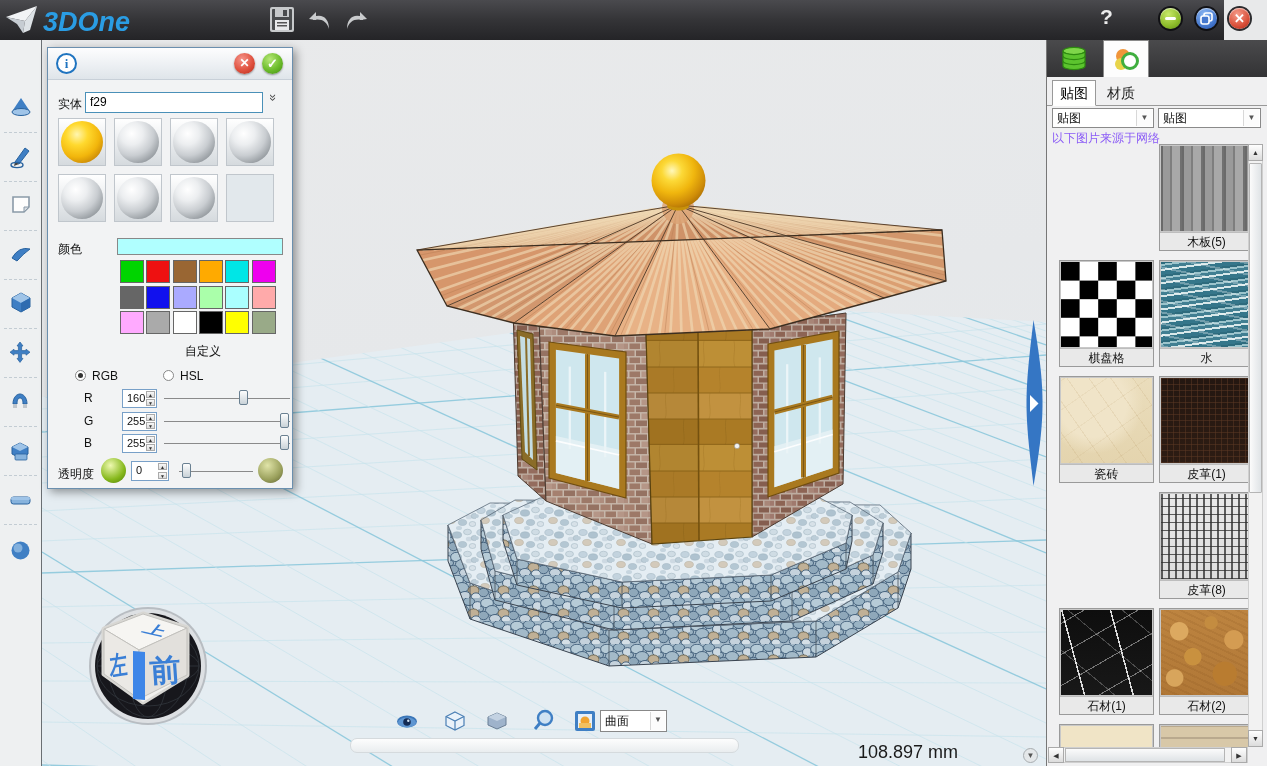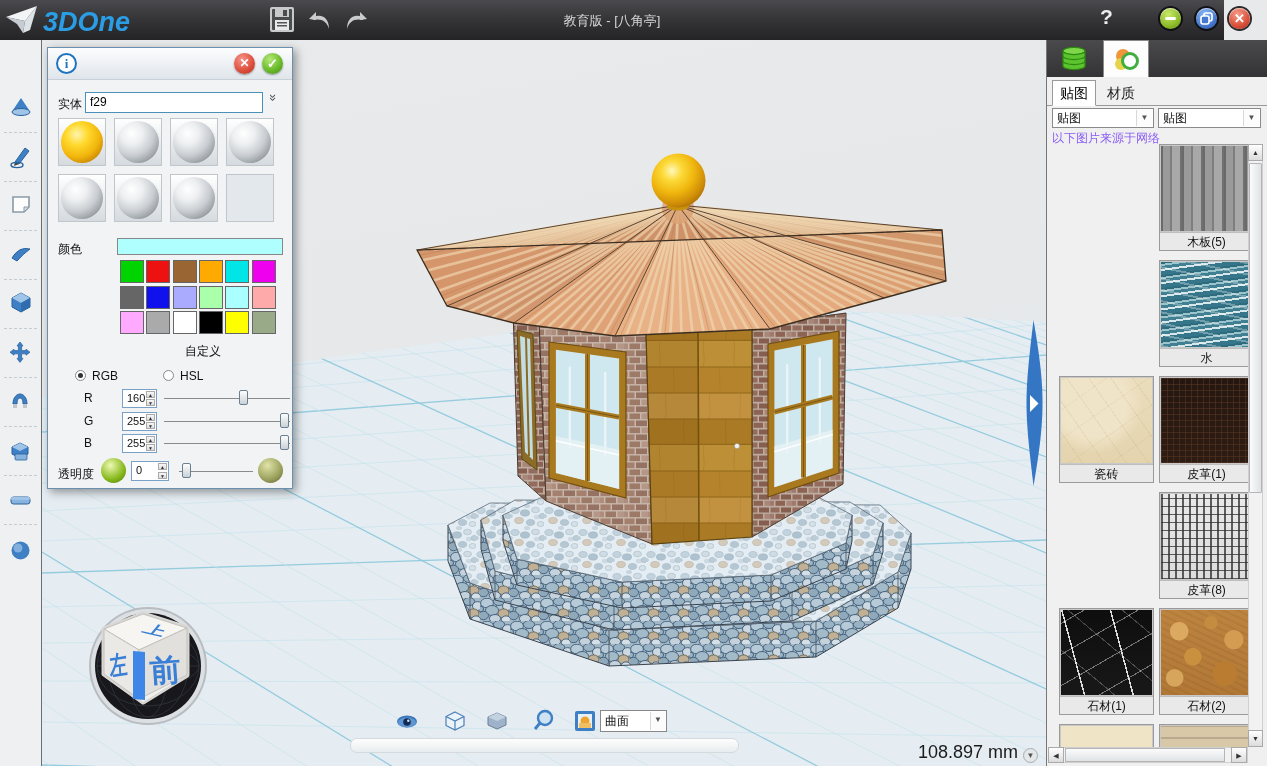--- a/index.html
+++ b/index.html
@@ -413,21 +413,20 @@
     <path d="M1033.5,320 C1040,358 1042.5,380 1042.5,403 C1042.5,426 1040,448 1033.5,486 C1029,448 1026.5,426 1026.5,403 C1026.5,380 1029,358 1033.5,320 Z" fill="#3576c4"></path>
     <polygon points="1030,395 1038.5,403.5 1030,412" fill="#fff"></polygon>
   </svg>
 <div id="topbar" class="abs">
     <svg class="abs logo" viewBox="0 0 210 34">
 <polygon points="3,14 34,3 22,18" fill="#f2f4f6"></polygon>
 <polygon points="3,14 22,18 20,30 14,21" fill="#c6ccd2"></polygon>
 <polygon points="22,18 34,3 27,27 20,30" fill="#dde2e6"></polygon>
 <text x="40" y="28" font-size="27" font-weight="bold" font-style="italic" fill="#2a9de4" font-family="Liberation Sans">3DOne</text>
 </svg>
-    <div id="title" class="abs">教育版 - [八角亭]</div>
     <svg class="abs" style="left:269px;top:6px" width="26" height="27" viewBox="0 0 26 27">
 <rect x="1" y="1" width="24" height="25" rx="2" fill="#c7c9cb"></rect>
 <rect x="3" y="3" width="20" height="21" rx="1" fill="#4a4c4e"></rect>
 <rect x="6" y="3" width="14" height="8" fill="#c7c9cb"></rect>
       <rect x="14" y="4" width="4" height="6" fill="#4a4c4e"></rect>
 <rect x="6" y="14" width="14" height="10" fill="#e8e9ea"></rect>
 <rect x="8" y="16" width="10" height="1.5" fill="#555"></rect>
       <rect x="8" y="19" width="10" height="1.5" fill="#555"></rect>
 </svg>
     <svg class="abs" style="left:306px;top:7px" width="26" height="26" viewBox="0 0 26 26">
@@ -517,20 +516,24 @@
     <div class="abs" style="left:5px;top:40px;width:44px;height:26px;background:#fff;border:1px solid #999;border-bottom:1px solid #fff;font-size:14px;text-align:center;line-height:25px;z-index:2">贴图</div>
     <div class="abs" style="left:0;top:65px;width:221px;border-top:1px solid #999"></div>
     <div class="abs" style="left:60px;top:45px;font-size:14px;color:#222">材质</div>
     <div class="abs drop" style="left:5px;top:68px;width:102px;height:20px">贴图<div class="droparrow">▼</div></div>
     <div class="abs drop" style="left:111px;top:68px;width:103px;height:20px">贴图<div class="droparrow">▼</div></div>
     <div class="abs" style="left:5px;top:90px;font-size:12px;color:#8b5cf6">以下图片来源于网络</div>
     <div class="abs" style="left:0;top:103px;width:202px;height:604px;overflow:hidden">
       <div class="cell" style="left:112px;top:1px">
         <div class="cimg" style="background:repeating-linear-gradient(90deg,#6a6a6a 0 2px,#9a9a9a 2px 9px,#7e7e7e 9px 11px,#a8a8a8 11px 19px,#707070 19px 21px)"></div>
         <div class="ccap">木板(5)</div>
+      </div>
+      <div class="cell" style="left:12px;top:117px">
+        <div class="cimg" style="background:conic-gradient(#fff 0 90deg, #000 0 180deg, #fff 0 270deg, #000 0 360deg) 0px 0px/37.2px 37.2px"></div>
+        <div class="ccap">棋盘格</div>
       </div>
       <div class="cell" style="left:112px;top:117px">
         <div class="cimg" style="background:repeating-linear-gradient(12deg,rgba(255,255,255,0.3) 0 2px,transparent 2px 11px),repeating-linear-gradient(172deg,#2e6b7d 0 2px,#9cc4cc 2px 4px,#417f92 4px 7px,#d8e8ea 7px 9px,#35768a 9px 13px)"></div>
         <div class="ccap">水</div>
       </div>
       <div class="cell" style="left:12px;top:233px">
         <div class="cimg" style="background:repeating-linear-gradient(55deg,transparent 0 17px,rgba(190,160,110,0.18) 17px 18px),repeating-linear-gradient(-35deg,transparent 0 23px,rgba(200,175,130,0.16) 23px 24px),radial-gradient(circle at 35% 30%, #f0e4c8 0 40%, transparent 60%),linear-gradient(#eaddbc,#e4d4ae)"></div>
         <div class="ccap">瓷砖</div>
       </div>
       <div class="cell" style="left:112px;top:233px">
@@ -676,13 +679,13 @@
 <line x1="8" y1="14" x2="3" y2="20" stroke="#3f7fc4" stroke-width="3"></line>
 </svg>
 <svg class="abs" style="left:574px;top:710px" width="22" height="22" viewBox="0 0 22 22">
 <rect x="1" y="1" width="20" height="20" rx="2" fill="#3f7fc4"></rect>
 <rect x="4" y="4" width="14" height="14" fill="#e8f0f8"></rect>
 <circle cx="11" cy="11" r="4.5" fill="#f0a430"></circle>
     <rect x="5" y="13" width="12" height="5" fill="#f0c060"></rect>
 </svg>
 <div class="abs drop" style="left:600px;top:710px;width:67px;height:22px;line-height:20px;border:1px solid #888">曲面<div class="droparrow" style="width:15px;height:18px;line-height:16px">▼</div></div>
 <div class="abs" style="left:350px;top:738px;width:389px;height:15px;border-radius:7px;background:linear-gradient(#fdfdfd,#e9edef);border:1px solid #d5dadd"></div>
-<div class="abs" style="left:858px;top:742px;width:160px;text-align:right;font-size:18px;color:#1a1a1a">108.897 mm</div>
+<div class="abs" style="left:858px;top:742px;width:160px;text-align:left;font-size:18px;color:#1a1a1a">108.897 mm</div>
 <div class="abs" style="left:1023px;top:748px;width:15px;height:15px;border-radius:50%;background:#e4e7e9;border:1px solid #a8adb0;color:#555;font-size:8px;text-align:center;line-height:14px">▼</div>
 </body></html>

